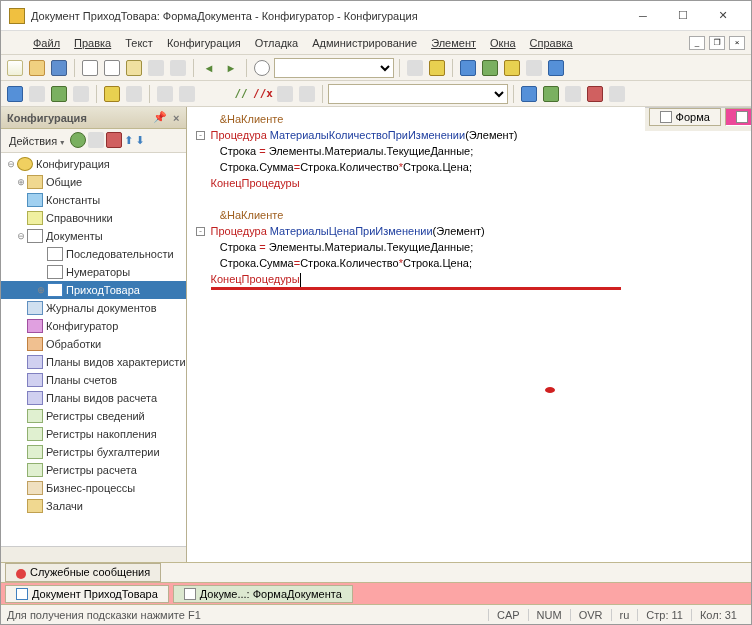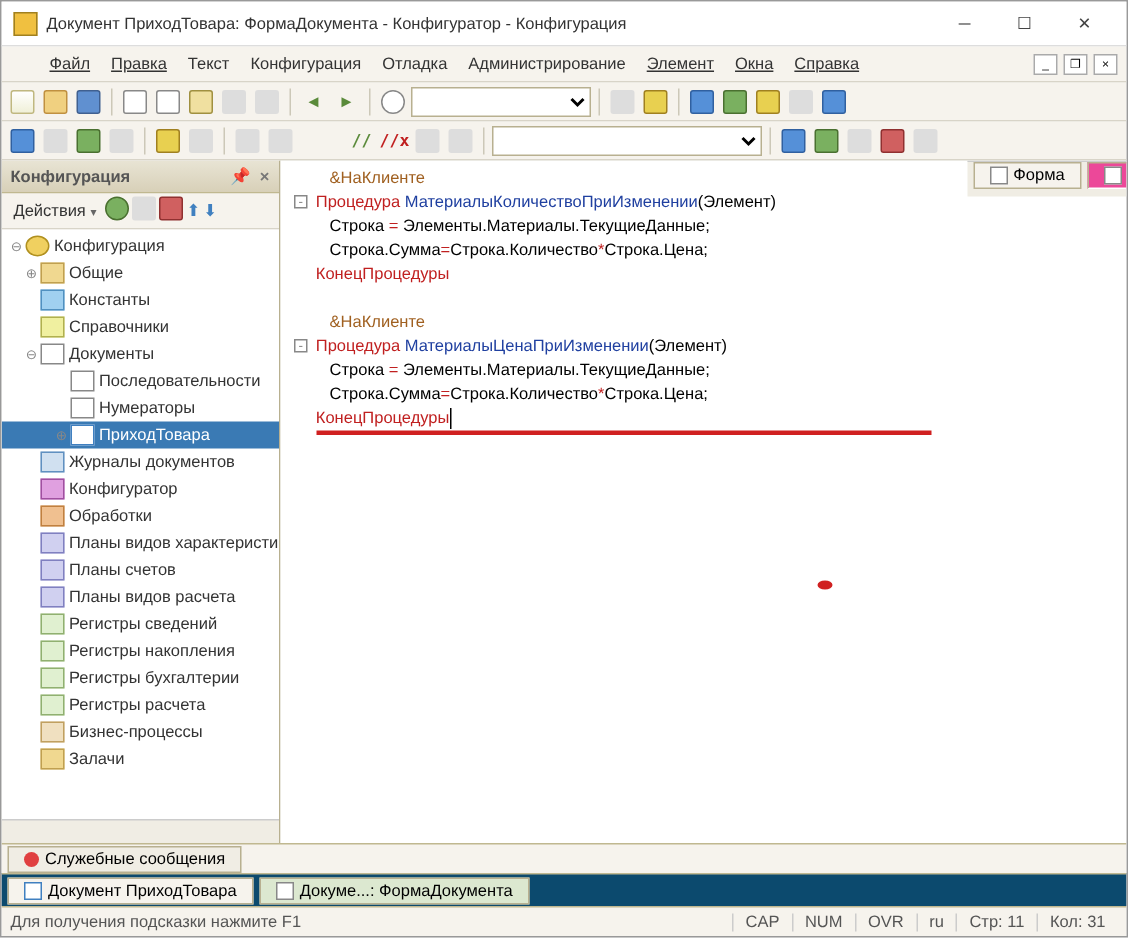--- a/index.html
+++ b/index.html
@@ -90,21 +90,21 @@
 .editor-tabs { height: 24px; background:#f0ede4; border-top:1px solid #ccc; display:flex; align-items:flex-start; padding: 0 4px; gap:4px;}
 .ed-tab { padding: 2px 10px; border:1px solid #b8b090; background:#f6f3ed; display:flex; align-items:center; gap:4px;}
 .ed-tab.active { background:#ec4899; border-bottom-color:#fff;}
 .ed-tab .ti { width:12px;height:12px;}
 
 
 .msg-bar { height: 20px; background:#f6f3ed; border-top:1px solid #c0b890; display:flex; align-items:center;}
 .msg-tab { padding:2px 10px; border:1px solid #b8b090; background:#f0ede4; font-size:11px; margin-left:4px;}
 .msg-tab .xi { width:10px;height:10px;background:#e04040;display:inline-block;border-radius:50%;margin-right:4px;vertical-align:middle;}
 
-.win-tabs { height:22px; background:#0c4a6e; border-top:1px solid #c0b890; display:flex; align-items:center; padding:4px 4px; gap:4px;}
+.win-tabs { height:22px; background:#fca5a5; border-top:1px solid #c0b890; display:flex; align-items:center; padding:4px 4px; gap:4px;}
 .win-tab { padding:2px 10px; border:1px solid #b8b090; background:#f6f3ed; display:flex; align-items:center; gap:4px;}
 .win-tab.active { background:#dce8d0;}
 
 .statusbar { height:20px; background:#f6f3ed; border-top:1px solid #c0b890; display:flex; align-items:center; padding:0 6px; color:#555;}
 .statusbar .sp { flex:1;}
 .statusbar .cell { padding:0 8px; border-left:1px solid #ccc;}
 </style>
 </head>
 <body>
 

